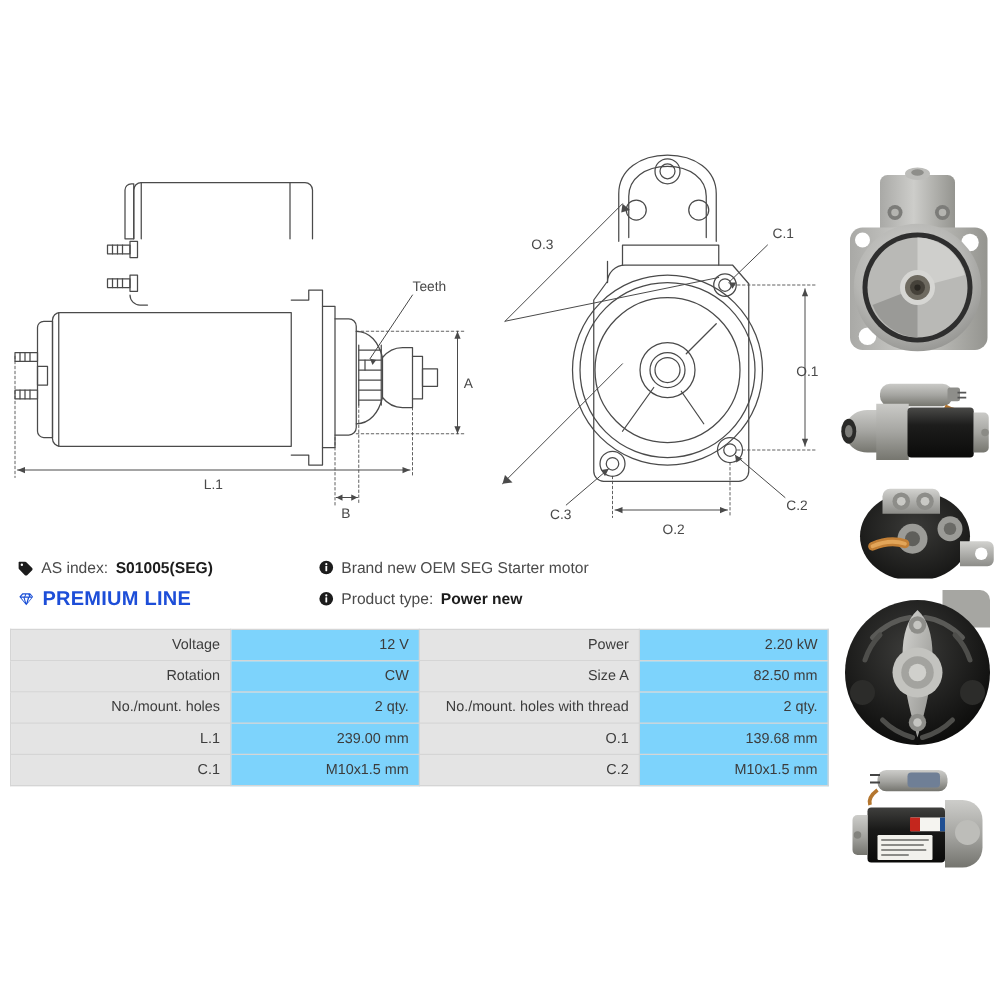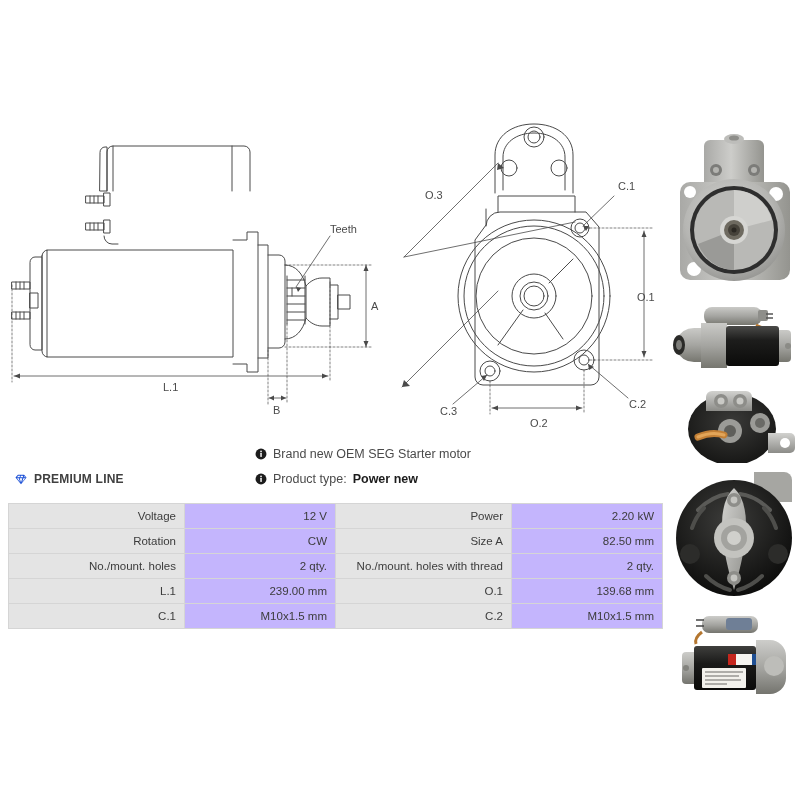--- a/index.html
+++ b/index.html
@@ -65,23 +65,23 @@
   .info-item b { color: #1c1c1c; font-weight: bold; }
   .info-label { color: #4a4a4a; }
 
   #item-asindex  { left: 14px;  top: 6px;  }
   #item-premium  { left: 14px;  top: 31px; }
   #item-brandnew { left: 255px; top: 6px;  }
   #item-ptype    { left: 255px; top: 31px; }
   #item-producer { left: 519px; top: 6px;  }
 
   #item-premium .premium-text {
-    color: #404040;
+    color: #1d4ed8;
     font-weight: bold;
-    font-size: 12px;
+    font-size: 16px;
     letter-spacing: .2px;
   }
 
   
   #seg-logo {
     position: absolute;
     left: 572px;
     top: 24px;
     width: 96px;
     height: 32px;
@@ -103,21 +103,21 @@
     padding: 5px 8px 5px 6px;
     text-align: right;
     vertical-align: middle;
     line-height: 14px;
   }
   #spec-table td.k {
     background: #e4e4e4;
     color: #3c3c3c;
   }
   #spec-table td.v {
-    background: #c4b5fd;
+    background: #7dd3fc;
     color: #3c3c3c;
     margin-left: 36px;
   }
   #spec-table col.c1 { width: 176px; }
   #spec-table col.c2 { width: 151px; }
   #spec-table col.c3 { width: 176px; }
   #spec-table col.c4 { width: 151px; }
 </style>
 </head>
 <body>
@@ -445,20 +445,29 @@
       <circle cx="106" cy="56" r="10" fill="#bdbdb9"></circle>
 
       <path d="M18 42 h8 v32 h-8 a4 4 0 0 1 -4 -4 v-24 a4 4 0 0 1 4 -4z" fill="url(#g5a)"></path>
       <circle cx="18" cy="58" r="3" fill="#83837e"></circle>
     </svg>
   </div>
 </div>
 
 <div id="info-block">
 
+  <div class="info-item" id="item-asindex">
+    <span class="ic">
+      <svg width="13" height="13" viewBox="0 0 16 16" fill="#1c1c1c">
+        <path d="M1.5 1.6h6.1c.4 0 .8.2 1.1.5l5.7 5.7c.6.6.6 1.6 0 2.2l-4.9 4.9c-.6.6-1.6.6-2.2 0L1.6 9.2c-.3-.3-.5-.7-.5-1.1V2.2c0-.3.2-.6.4-.6zM4.3 3.5a1.2 1.2 0 1 0 0 2.4 1.2 1.2 0 0 0 0-2.4z"></path>
+      </svg>
+    </span>
+    <span class="info-label">AS index:</span>
+    <b>S01005(SEG)</b>
+  </div>
 
   <div class="info-item" id="item-premium">
     <span class="ic">
       <svg width="14" height="13" viewBox="0 0 16 16" fill="#1a4fd6">
         <path d="M4.2 2h7.6l3 3.4-6.8 8.4L1.2 5.4 4.2 2zm.6 1.3L2.9 5.2h3.2l.9-1.9H4.8zm3.2 0l-.9 1.9h3.8l-.9-1.9H8zm3.4.5l.8 1.4h2L11.4 3.8zM3.1 6.5l3.6 4.6-1.4-4.6H3.1zm3.3 0l1.6 5.3 1.6-5.3H6.4zm4.5 0l-1.4 4.6 3.6-4.6h-2.2z"></path>
       </svg>
     </span>
     <span class="premium-text">PREMIUM LINE</span>
   </div>
 

